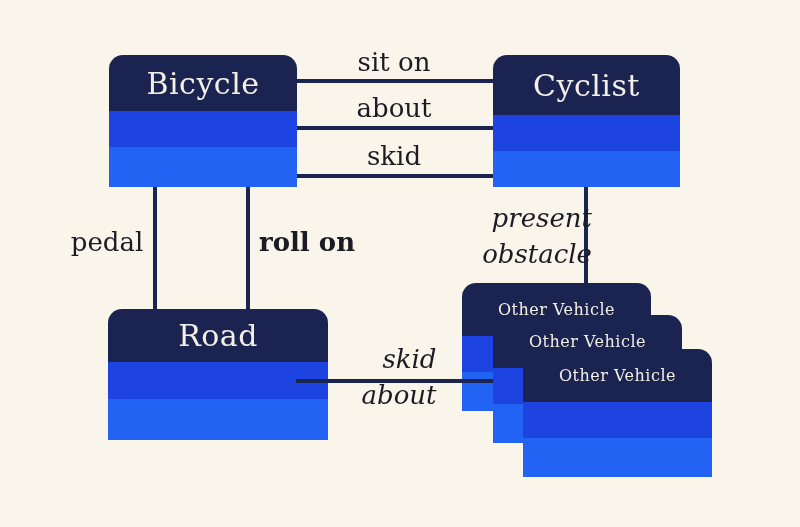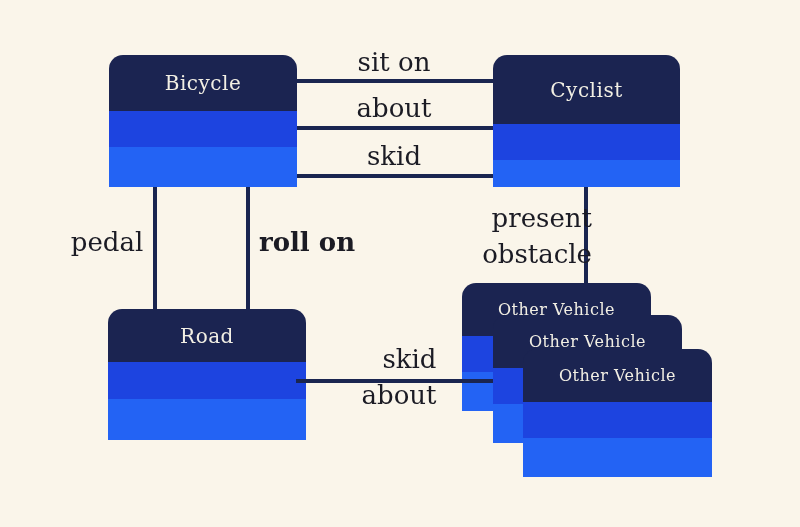--- a/index.html
+++ b/index.html
@@ -32,40 +32,40 @@
   .band-header {
     background: var(--node-header, #1b2451);
     color: var(--node-title, #f2efe4);
     display: flex;
     align-items: center;
     justify-content: center;
   }
   .band-mid    { background: var(--node-band-mid, #1d44e0); }
   .band-bottom { background: var(--node-band-bottom, #2363f4); flex: 1; }
   .node-title {
-    font-size: 20px;
+    font-size: 30px;
     letter-spacing: 0.5px;
     white-space: nowrap;
   }
   .node-title.small { font-size: 16px; }
   .edge {
     position: absolute;
     background: var(--edge, #1a2550);
   }
   .edge-label {
     position: absolute;
     transform: translate(-50%, -50%);
     font-size: 26px;
     color: var(--edge-label, #1b1b24);
     text-align: right;
     line-height: 36px;
     white-space: nowrap;
     z-index: 5;
   }
-  .edge-label.wrap { white-space: normal; }
+  .edge-label.wrap { white-space: normal; font-style: italic; }
 </style>
 </head>
 <body>
 
 <div class="canvas">
 
   <div class="edge" style="left:297px; top:79px; width:196px; height:4px;"></div>
   <div class="edge" style="left:297px; top:126px; width:196px; height:4px;"></div>
   <div class="edge" style="left:297px; top:174px; width:196px; height:4px;"></div>
 
@@ -78,28 +78,28 @@
 
   <div class="node" style="left:109px; top:55px; width:188px; height:132px; z-index:1;">
     <div class="band-header" style="height:56px;">
       <span class="node-title">Bicycle</span>
     </div>
     <div class="band-mid" style="height:36px;"></div>
     <div class="band-bottom"></div>
   </div>
 
   <div class="node" style="left:493px; top:55px; width:187px; height:132px; z-index:1;">
-    <div class="band-header" style="height:69px;">
+    <div class="band-header" style="height:60px;">
       <span class="node-title">Cyclist</span>
     </div>
     <div class="band-mid" style="height:36px;"></div>
     <div class="band-bottom"></div>
   </div>
 
-  <div class="node" style="left:108px; top:309px; width:198px; height:131px; z-index:1;">
+  <div class="node" style="left:108px; top:309px; width:220px; height:131px; z-index:1;">
     <div class="band-header" style="height:53px;">
       <span class="node-title">Road</span>
     </div>
     <div class="band-mid" style="height:37px;"></div>
     <div class="band-bottom"></div>
   </div>
 
   <div class="node" style="left:462px; top:283px; width:189px; height:128px; z-index:1;">
     <div class="band-header" style="height:53px;">
       <span class="node-title small">Other Vehicle</span>

